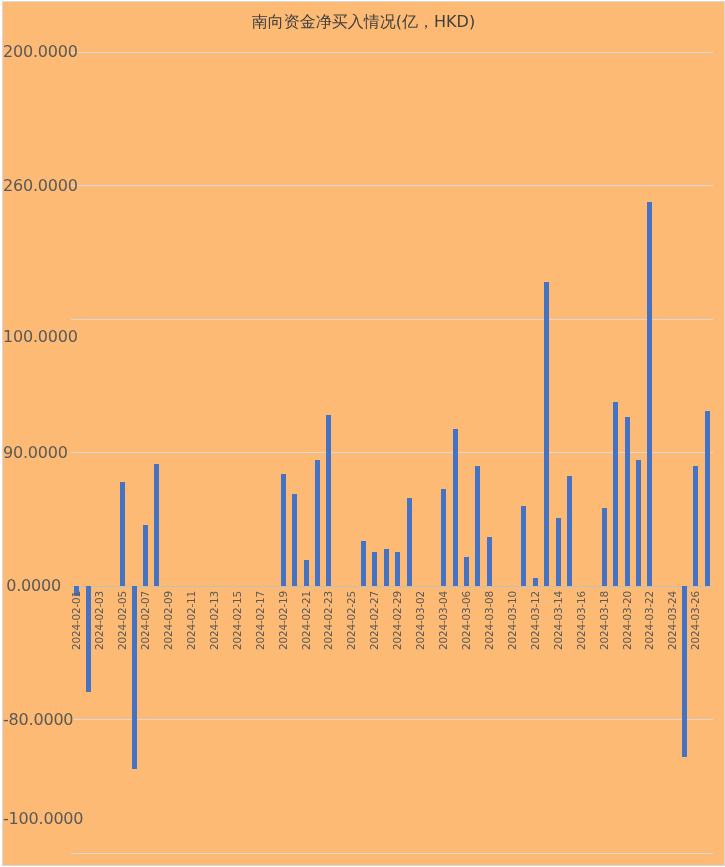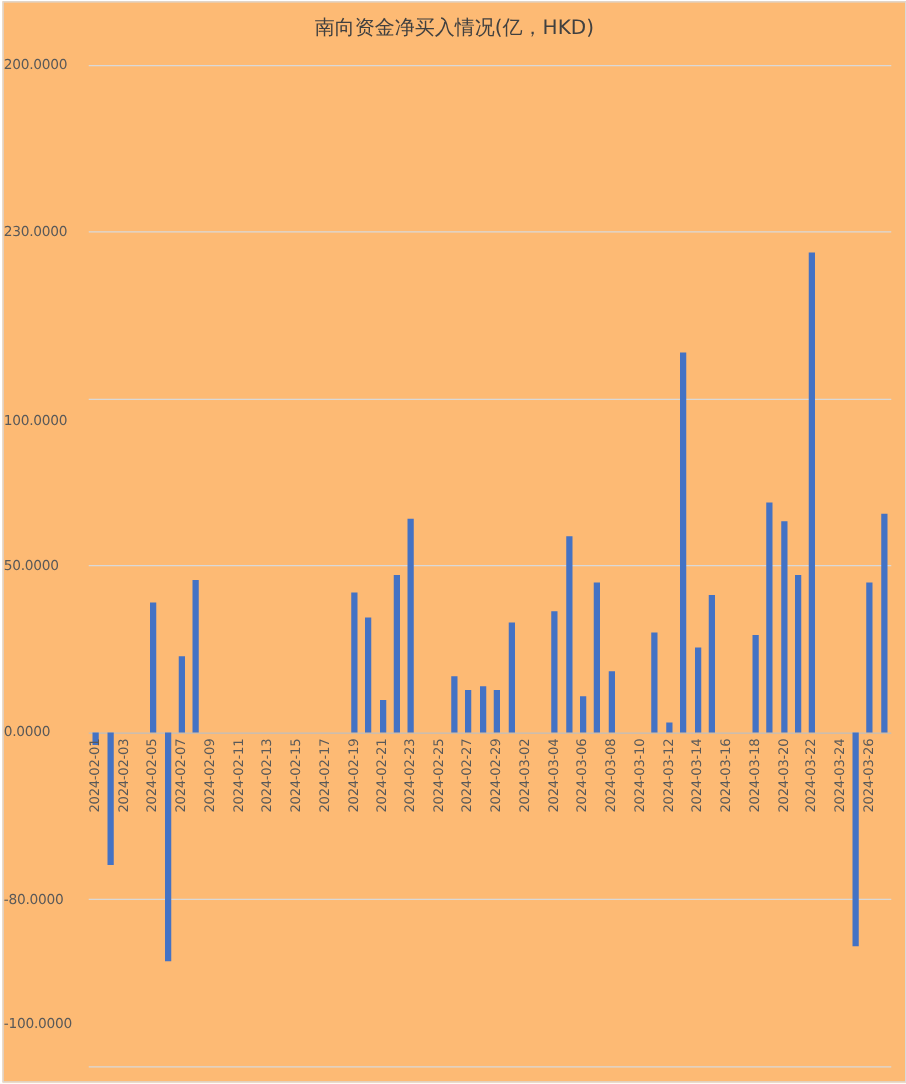--- a/index.html
+++ b/index.html
@@ -48,21 +48,22 @@
     width: 5px;
     background: #4472c4;
     z-index: 1;
   }
   .ylab {
     position: absolute;
     left: 0;
     width: 58px;
     height: 13px;
     line-height: 13px;
-    font-size: 11px;
+    text-align: right;
+    font-size: 16px;
     letter-spacing: -0.2px;
     color: #595959;
     z-index: 2;
   }
   .xlab {
     position: absolute;
     width: 70px;
     height: 13px;
     line-height: 13px;
     text-align: right;
@@ -81,25 +82,25 @@
 <div class="chart" style="border-color: rgb(217, 217, 217);">
   <div class="title" style="color: rgb(64, 64, 64);">南向资金净买入情况(亿，HKD)</div>
   <div class="plot" id="plot">
       <div class="grid" style="top: 851px; background: rgb(217, 217, 217);"></div>
       <div class="ylab" style="top: 810px; color: rgb(89, 89, 89);">-100.0000</div>
       <div class="grid" style="top: 717.45px; background: rgb(217, 217, 217);"></div>
       <div class="ylab" style="top: 710.95px; color: rgb(89, 89, 89);">-80.0000</div>
       <div class="grid" style="top: 583.9px; background: rgb(191, 191, 191);"></div>
       <div class="ylab" style="top: 577.4px; color: rgb(89, 89, 89);">0.0000</div>
       <div class="grid" style="top: 450.35px; background: rgb(217, 217, 217);"></div>
-      <div class="ylab" style="top: 443.85px; color: rgb(89, 89, 89);">50.0000</div>
+      <div class="ylab" style="top: 443.85px; color: rgb(89, 89, 89);">90.0000</div>
       <div class="grid" style="top: 316.8px; background: rgb(217, 217, 217);"></div>
       <div class="ylab" style="top: 328px; color: rgb(89, 89, 89);">100.0000</div>
       <div class="grid" style="top: 183.25px; background: rgb(217, 217, 217);"></div>
-      <div class="ylab" style="top: 176.75px; color: rgb(89, 89, 89);">230.0000</div>
+      <div class="ylab" style="top: 176.75px; color: rgb(89, 89, 89);">260.0000</div>
       <div class="grid" style="top: 49.7px; background: rgb(217, 217, 217);"></div>
       <div class="ylab" style="top: 43.2px; color: rgb(89, 89, 89);">200.0000</div>
       <div class="bar" style="background: rgb(68, 114, 196); left: 71.2321px; height: 9.3485px; top: 584.4px;"></div>
       <div class="xlab" style="left: -2.76786px; top: 589px; color: rgb(89, 89, 89);">2024-02-01</div>
       <div class="bar" style="background: rgb(68, 114, 196); left: 82.6964px; height: 105.504px; top: 584.4px;"></div>
       <div class="xlab" style="left: 20.1607px; top: 589px; color: rgb(89, 89, 89);">2024-02-03</div>
       <div class="bar" style="background: rgb(68, 114, 196); left: 117.089px; height: 104.169px; top: 480.231px;"></div>
       <div class="xlab" style="left: 43.0893px; top: 589px; color: rgb(89, 89, 89);">2024-02-05</div>
       <div class="bar" style="background: rgb(68, 114, 196); left: 128.554px; height: 182.963px; top: 584.4px;"></div>
       <div class="bar" style="background: rgb(68, 114, 196); left: 140.018px; height: 61.433px; top: 522.967px;"></div>

